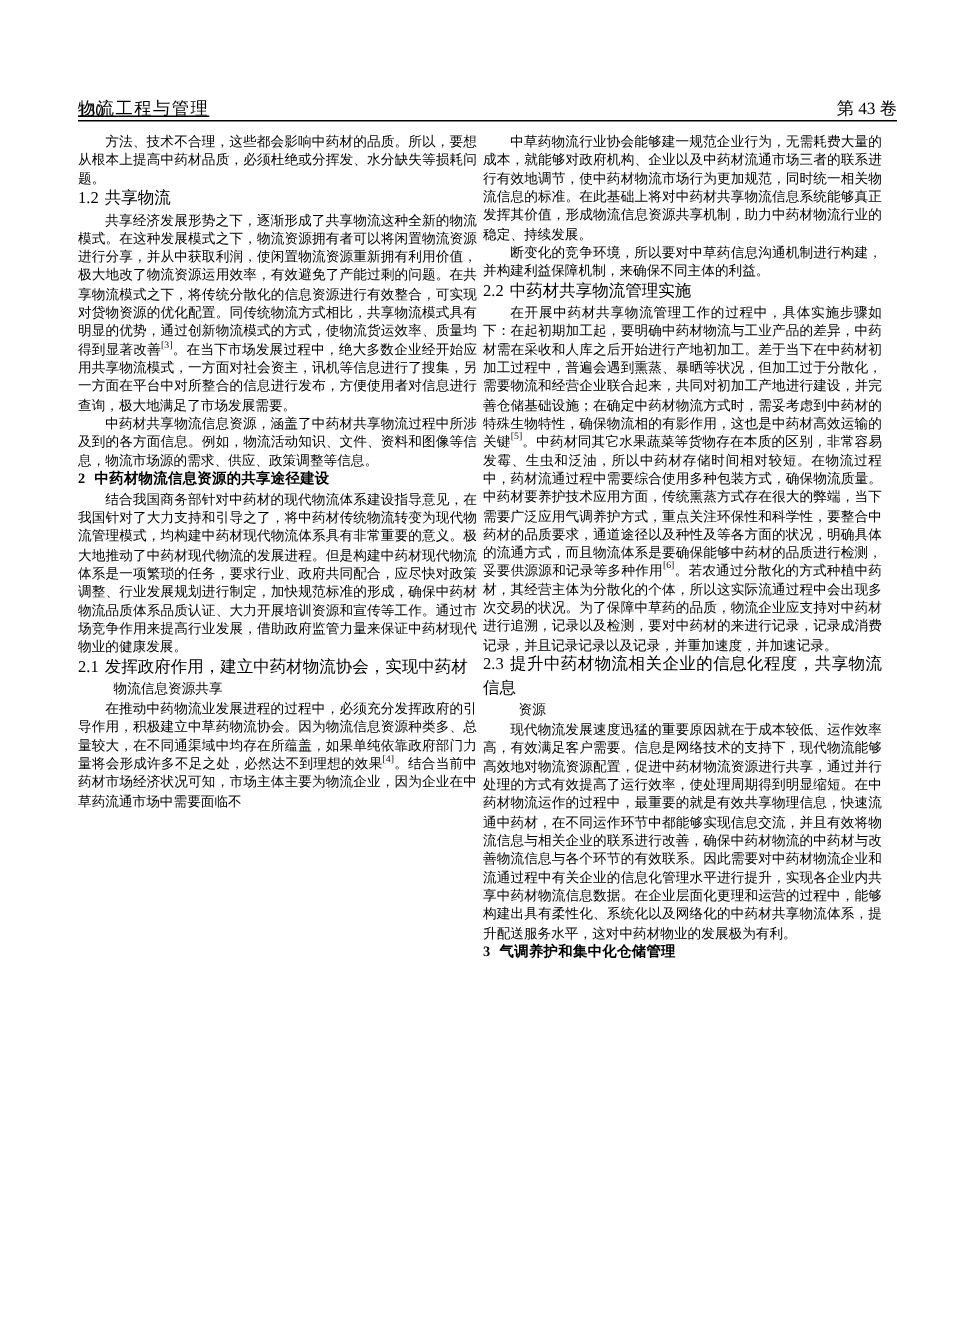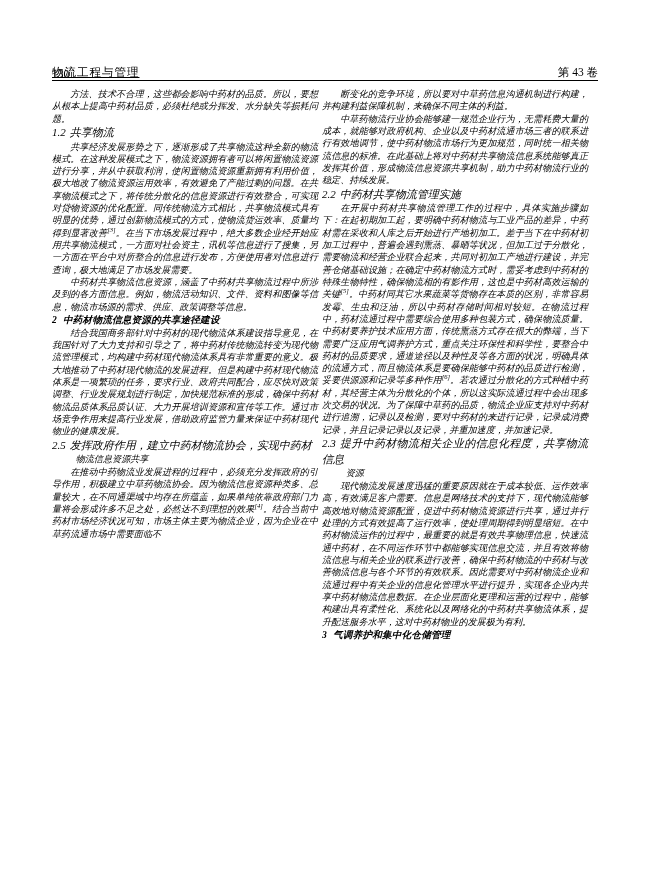--- a/index.html
+++ b/index.html
@@ -49,21 +49,20 @@
     background: #000;
   }
   .columns {
     position: absolute;
     top: 88px;
     left: 52px;
     right: 52px;
     bottom: 22px;
     display: flex;
     gap: 4px;
-    font-style: italic;
   }
   .col {
     width: 266px;
     font-size: 9.1px;
     line-height: 1.355;
     color: #000;
     text-align: justify;
     text-justify: inter-ideograph;
   }
   .col p {
@@ -111,27 +110,27 @@
   <div class="rule"></div>
 
   <div class="columns">
     <div class="col" id="col-left">
         <p class="para">方法、技术不合理，这些都会影响中药材的品质。所以，要想从根本上提高中药材品质，必须杜绝或分挥发、水分缺失等损耗问题。</p>
         <p class="h3"><span class="num">1.2</span><span>共享物流</span></p>
         <p class="para">共享经济发展形势之下，逐渐形成了共享物流这种全新的物流模式。在这种发展模式之下，物流资源拥有者可以将闲置物流资源进行分享，并从中获取利润，使闲置物流资源重新拥有利用价值，极大地改了物流资源运用效率，有效避免了产能过剩的问题。在共享物流模式之下，将传统分散化的信息资源进行有效整合，可实现对贷物资源的优化配置。同传统物流方式相比，共享物流模式具有明显的优势，通过创新物流模式的方式，使物流货运效率、质量均得到显著改善<sup>[3]</sup>。在当下市场发展过程中，绝大多数企业经开始应用共享物流模式，一方面对社会资主，讯机等信息进行了搜集，另一方面在平台中对所整合的信息进行发布，方便使用者对信息进行查询，极大地满足了市场发展需要。</p>
         <p class="para">中药材共享物流信息资源，涵盖了中药材共享物流过程中所涉及到的各方面信息。例如，物流活动知识、文件、资料和图像等信息，物流市场源的需求、供应、政策调整等信息。</p>
         <p class="h2"><span class="num">2</span><span>中药材物流信息资源的共享途径建设</span></p>
         <p class="para">结合我国商务部针对中药材的现代物流体系建设指导意见，在我国针对了大力支持和引导之了，将中药材传统物流转变为现代物流管理模式，均构建中药材现代物流体系具有非常重要的意义。极大地推动了中药材现代物流的发展进程。但是构建中药材现代物流体系是一项繁琐的任务，要求行业、政府共同配合，应尽快对政策调整、行业发展规划进行制定，加快规范标准的形成，确保中药材物流品质体系品质认证、大力开展培训资源和宣传等工作。通过市场竞争作用来提高行业发展，借助政府监管力量来保证中药材现代物业的健康发展。</p>
-        <p class="h3"><span class="num">2.5</span><span>发挥政府作用，建立中药材物流协会，实现中药材</span></p>
+        <p class="h3"><span class="num">2.1</span><span>发挥政府作用，建立中药材物流协会，实现中药材</span></p>
         <p class="h3-cont">物流信息资源共享</p>
         <p class="para">在推动中药物流业发展进程的过程中，必须充分发挥政府的引导作用，积极建立中草药物流协会。因为物流信息资源种类多、总量较大，在不同通渠域中均存在所蕴盖，如果单纯依靠政府部门力量将会形成许多不足之处，必然达不到理想的效果<sup>[4]</sup>。结合当前中药材市场经济状况可知，市场主体主要为物流企业，因为企业在中草药流通市场中需要面临不</p>
       </div>
     <div class="col" id="col-right">
+        <p class="para">中草药物流行业协会能够建一规范企业行为，无需耗费大量的成本，就能够对政府机构、企业以及中药材流通市场三者的联系进行有效地调节，使中药材物流市场行为更加规范，同时统一相关物流信息的标准。在此基础上将对中药材共享物流信息系统能够真正发挥其价值，形成物流信息资源共享机制，助力中药材物流行业的稳定、持续发展。</p>
         <p class="para">断变化的竞争环境，所以要对中草药信息沟通机制进行构建，并构建利益保障机制，来确保不同主体的利益。</p>
-        <p class="para">中草药物流行业协会能够建一规范企业行为，无需耗费大量的成本，就能够对政府机构、企业以及中药材流通市场三者的联系进行有效地调节，使中药材物流市场行为更加规范，同时统一相关物流信息的标准。在此基础上将对中药材共享物流信息系统能够真正发挥其价值，形成物流信息资源共享机制，助力中药材物流行业的稳定、持续发展。</p>
         <p class="h3"><span class="num">2.2</span><span>中药材共享物流管理实施</span></p>
         <p class="para">在开展中药材共享物流管理工作的过程中，具体实施步骤如下：在起初期加工起，要明确中药材物流与工业产品的差异，中药材需在采收和人库之后开始进行产地初加工。差于当下在中药材初加工过程中，普遍会遇到熏蒸、暴晒等状况，但加工过于分散化，需要物流和经营企业联合起来，共同对初加工产地进行建设，并完善仓储基础设施；在确定中药材物流方式时，需妥考虑到中药材的特殊生物特性，确保物流相的有影作用，这也是中药材高效运输的关键<sup>[5]</sup>。中药材同其它水果蔬菜等货物存在本质的区别，非常容易发霉、生虫和泛油，所以中药材存储时间相对较短。在物流过程中，药材流通过程中需要综合使用多种包装方式，确保物流质量。中药材要养护技术应用方面，传统熏蒸方式存在很大的弊端，当下需要广泛应用气调养护方式，重点关注环保性和科学性，要整合中药材的品质要求，通道途径以及种性及等各方面的状况，明确具体的流通方式，而且物流体系是要确保能够中药材的品质进行检测，妥要供源源和记录等多种作用<sup>[6]</sup>。若农通过分散化的方式种植中药材，其经营主体为分散化的个体，所以这实际流通过程中会出现多次交易的状况。为了保障中草药的品质，物流企业应支持对中药材进行追溯，记录以及检测，要对中药材的来进行记录，记录成消费记录，并且记录记录以及记录，并重加速度，并加速记录。</p>
         <p class="h3"><span class="num">2.3</span><span>提升中药材物流相关企业的信息化程度，共享物流信息</span></p>
         <p class="h3-cont">资源</p>
         <p class="para">现代物流发展速度迅猛的重要原因就在于成本较低、运作效率高，有效满足客户需要。信息是网络技术的支持下，现代物流能够高效地对物流资源配置，促进中药材物流资源进行共享，通过并行处理的方式有效提高了运行效率，使处理周期得到明显缩短。在中药材物流运作的过程中，最重要的就是有效共享物理信息，快速流通中药材，在不同运作环节中都能够实现信息交流，并且有效将物流信息与相关企业的联系进行改善，确保中药材物流的中药材与改善物流信息与各个环节的有效联系。因此需要对中药材物流企业和流通过程中有关企业的信息化管理水平进行提升，实现各企业内共享中药材物流信息数据。在企业层面化更理和运营的过程中，能够构建出具有柔性化、系统化以及网络化的中药材共享物流体系，提升配送服务水平，这对中药材物业的发展极为有利。</p>
         <p class="h2"><span class="num">3</span><span>气调养护和集中化仓储管理</span></p>
       </div>
   </div>
 
 </div>

